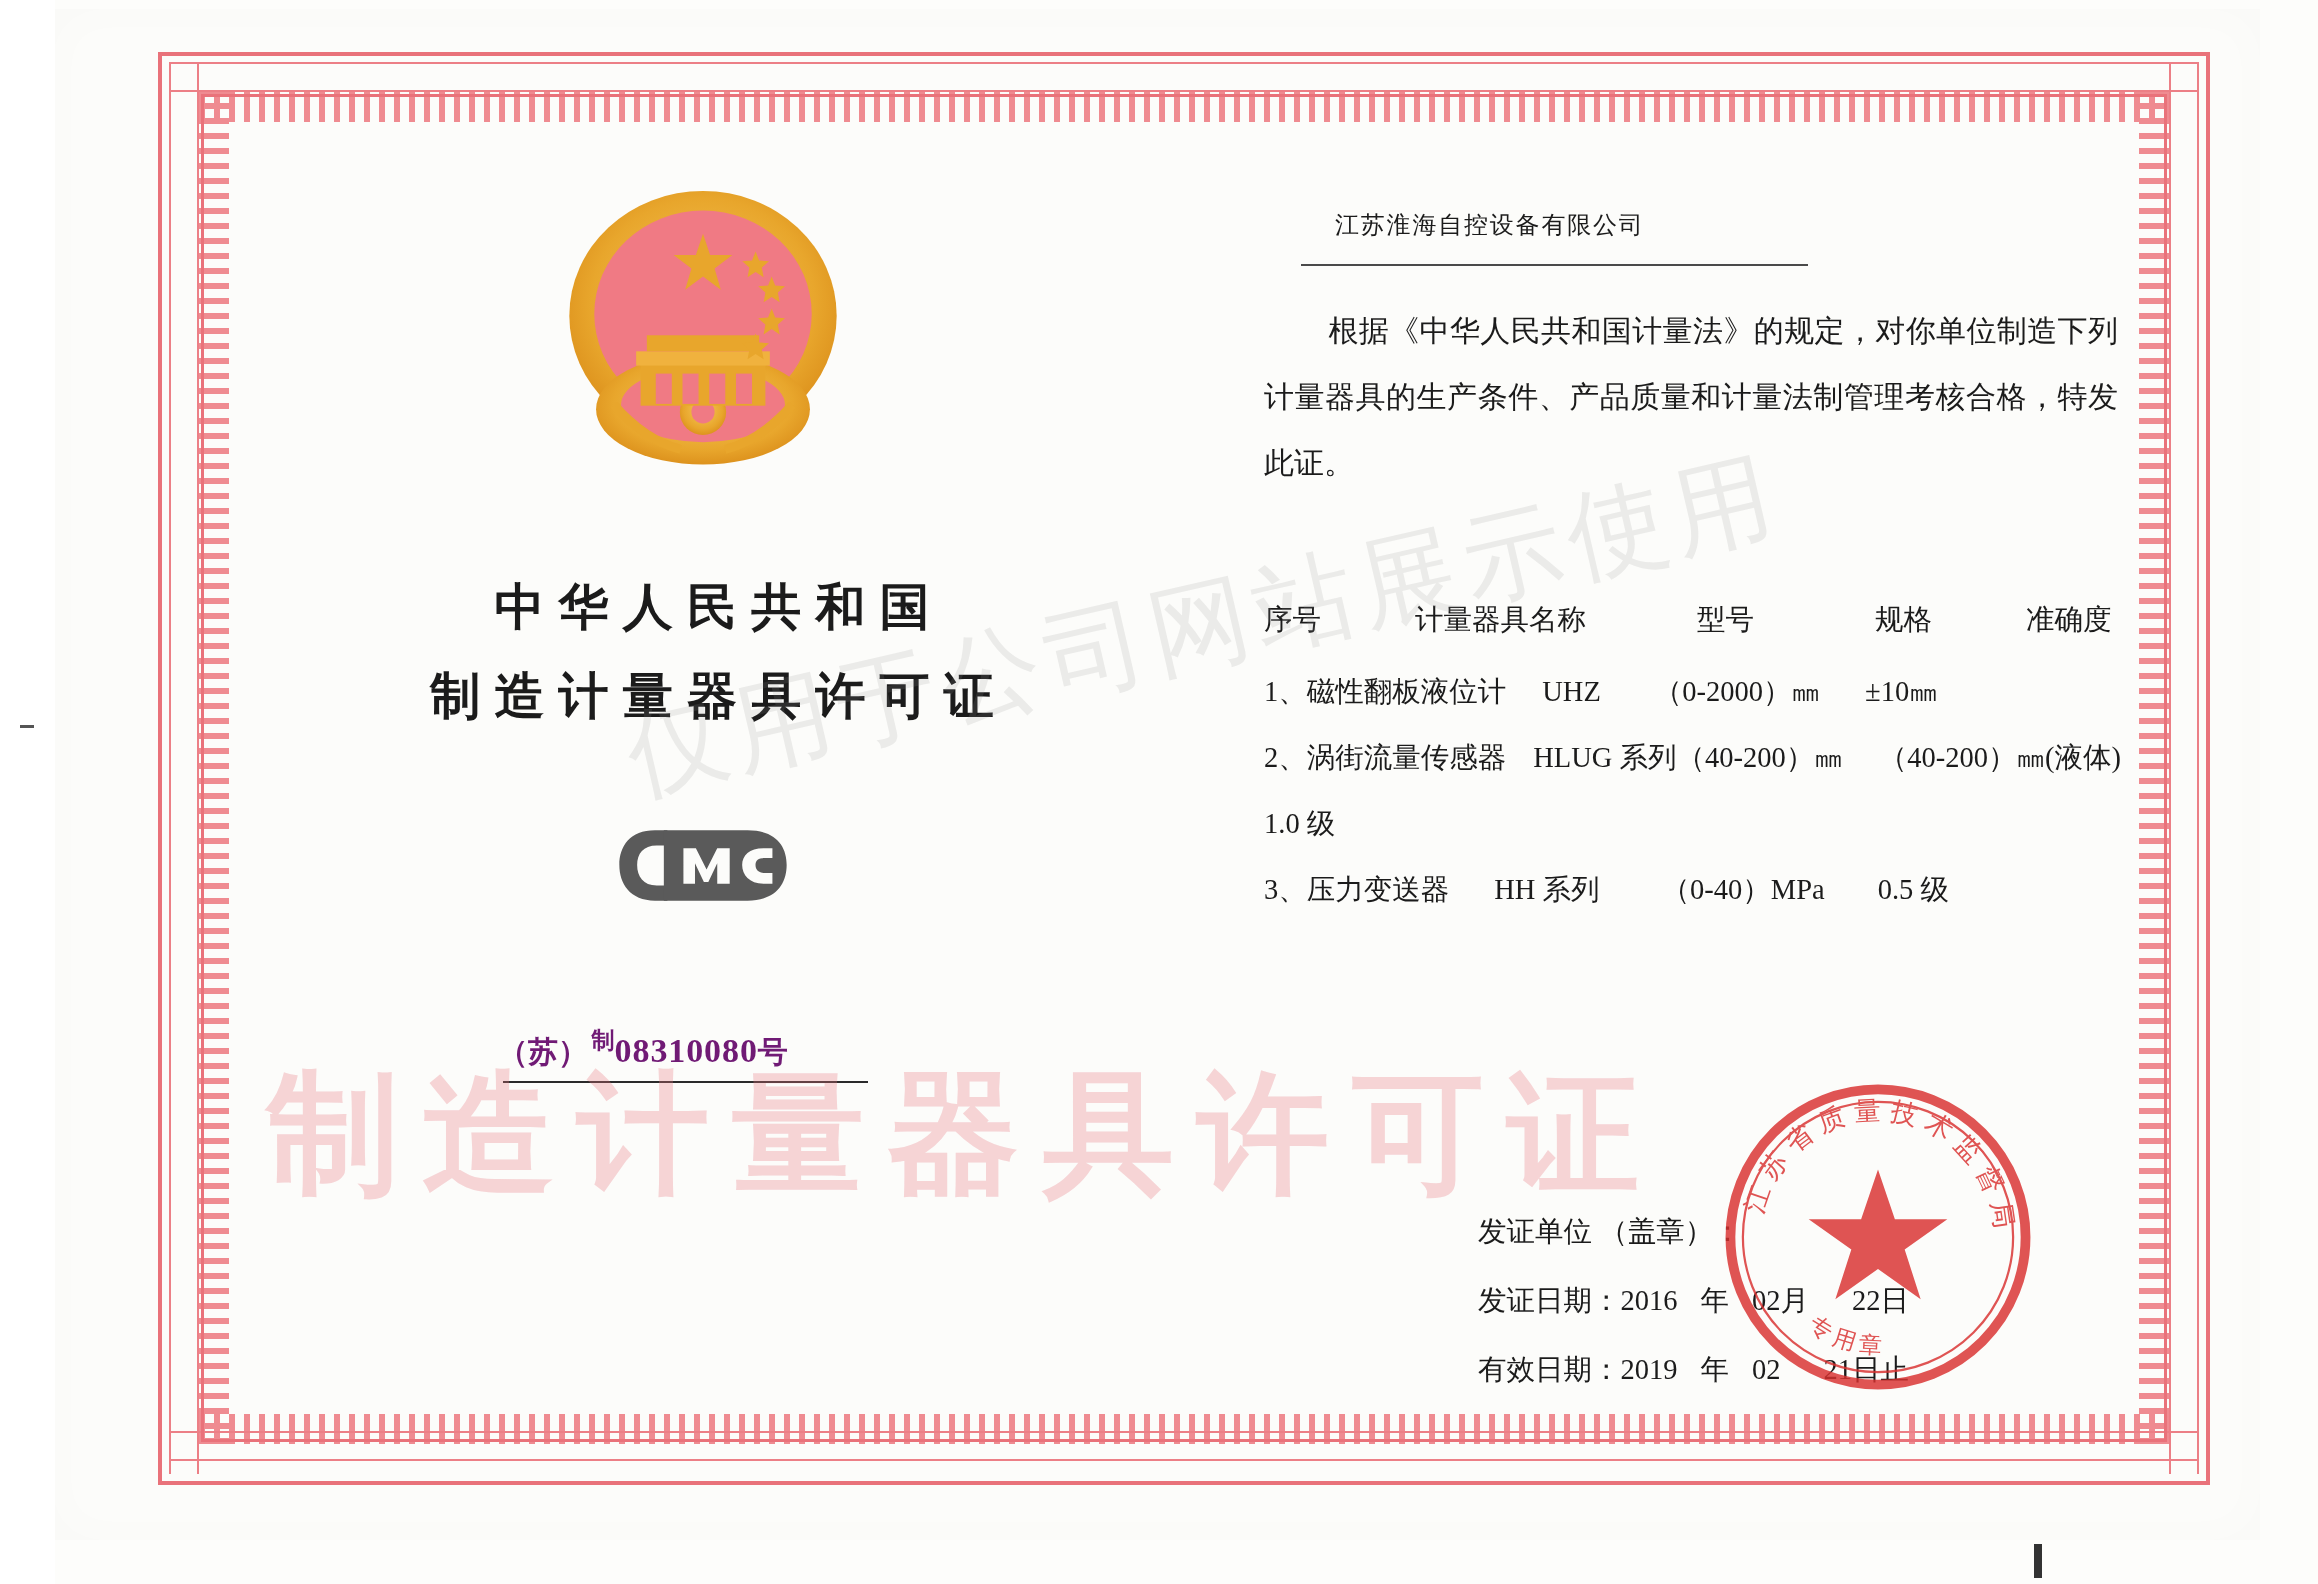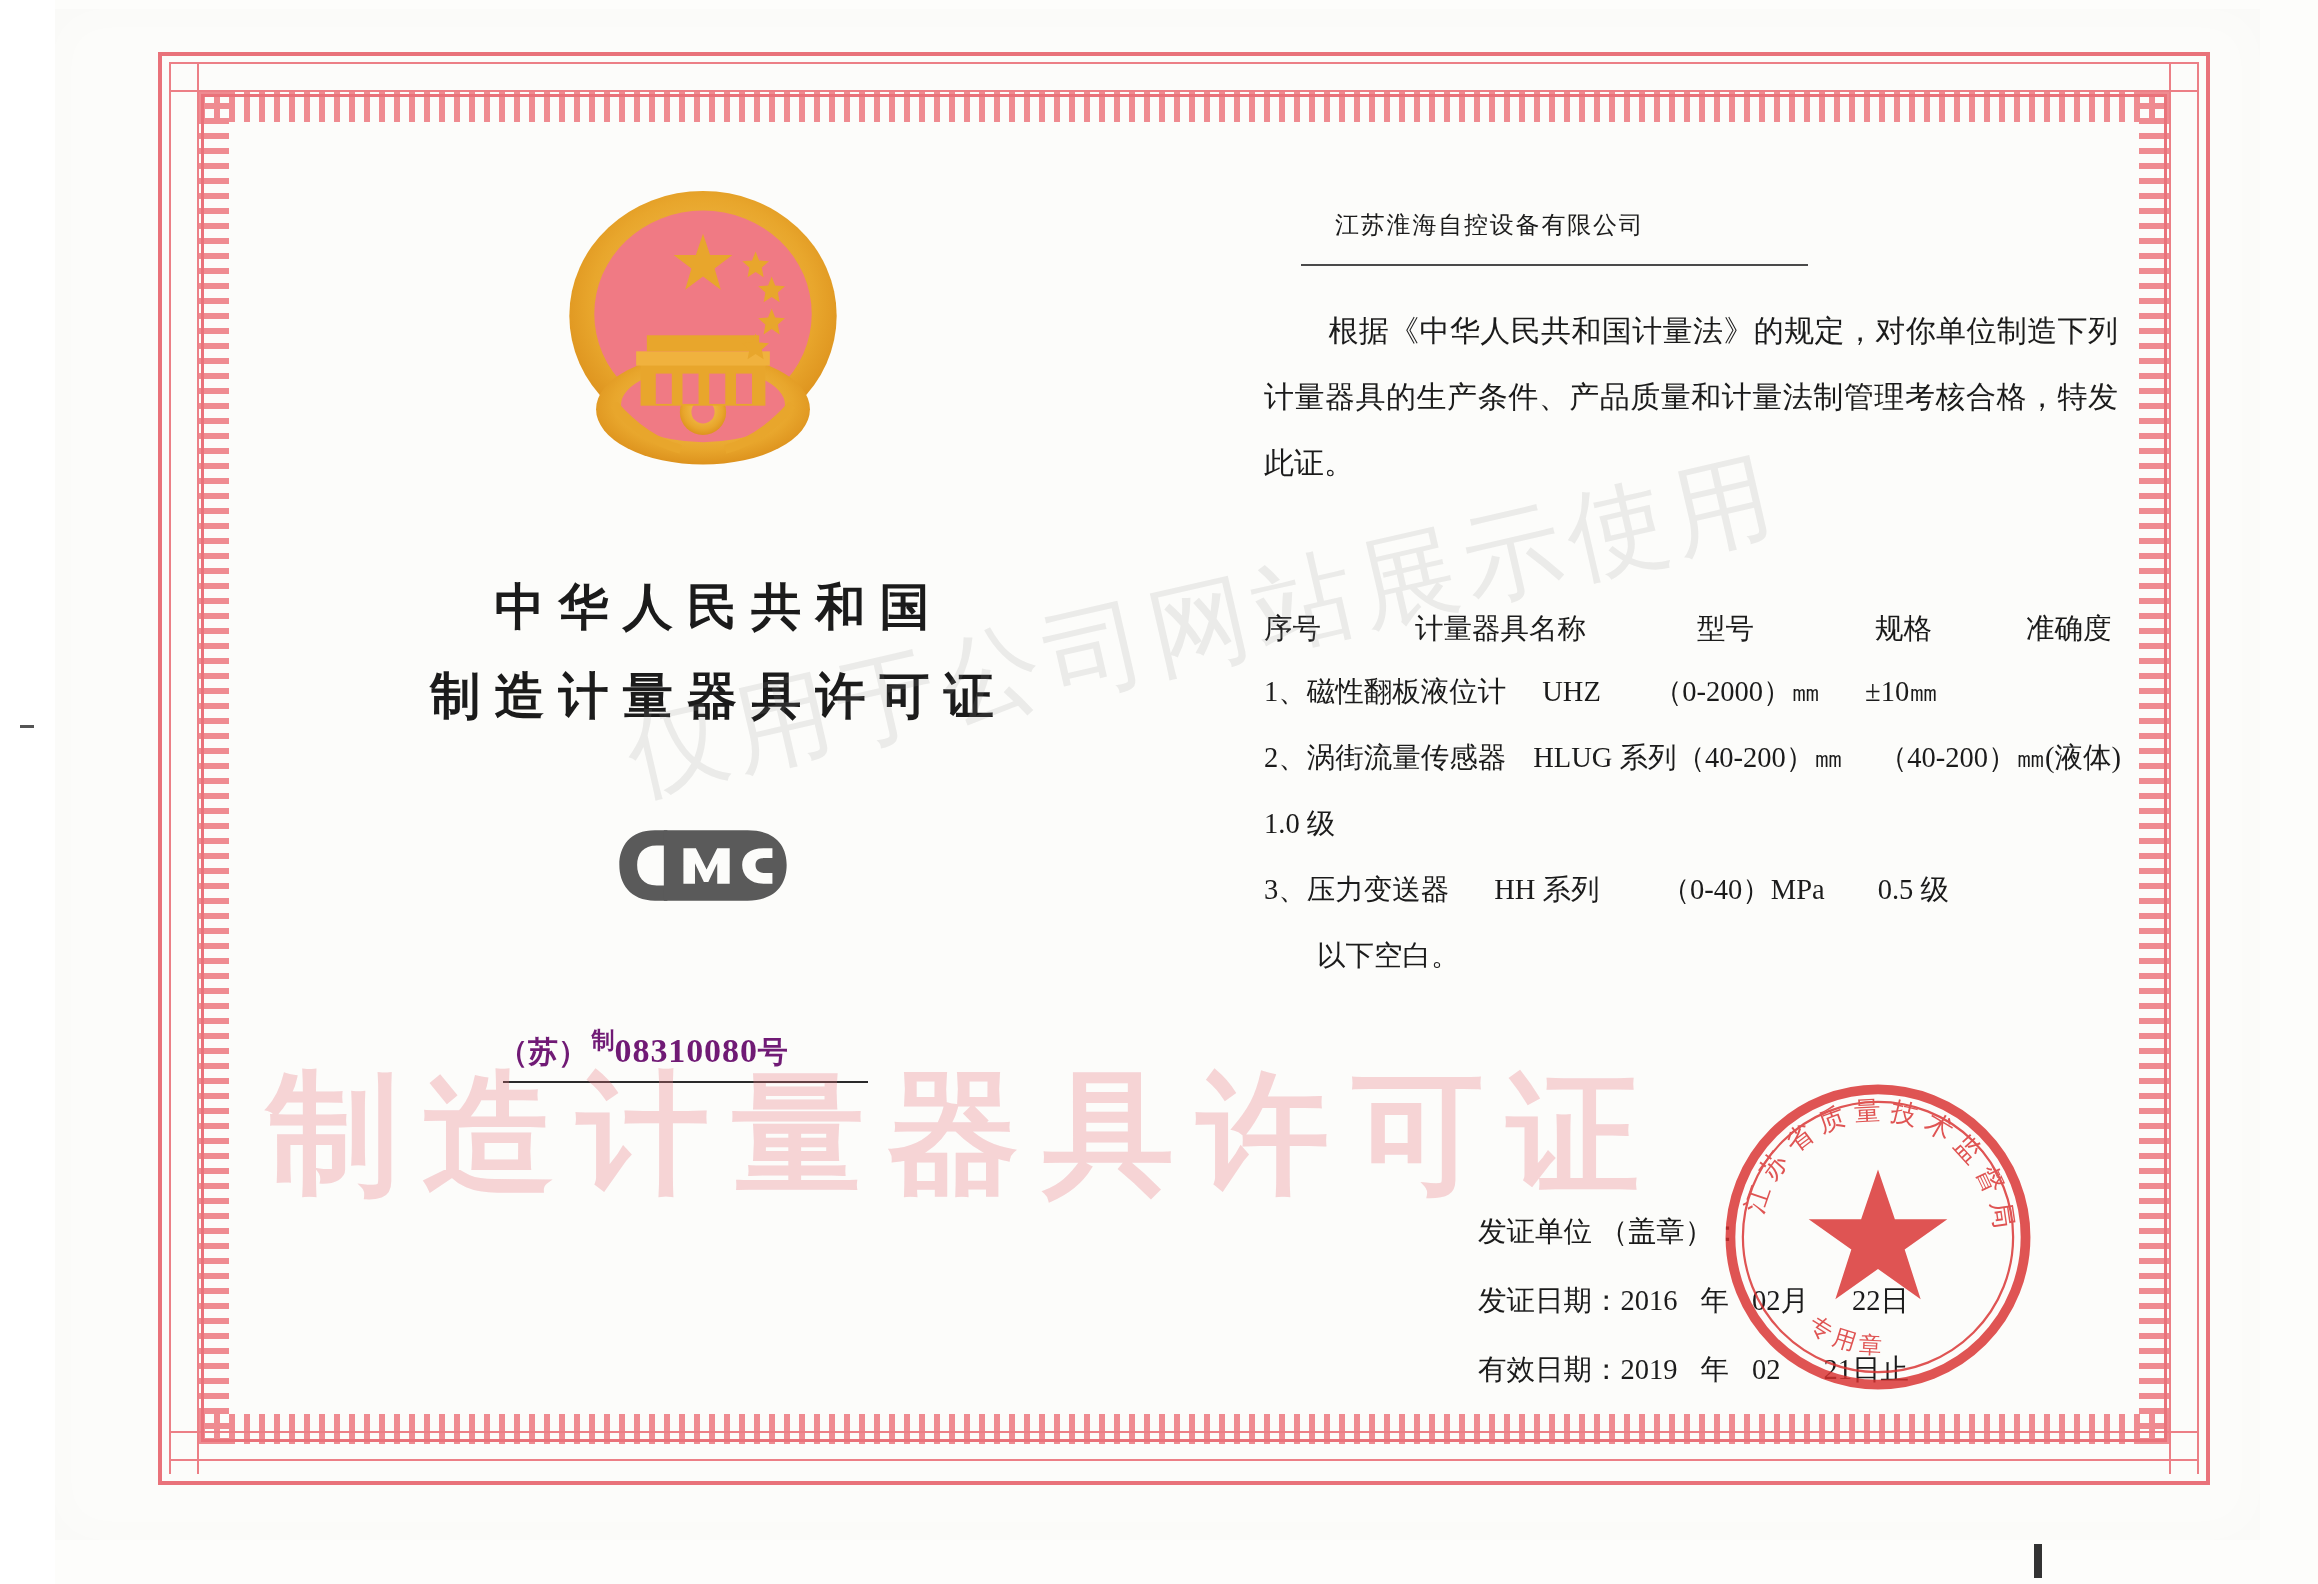--- a/index.html
+++ b/index.html
@@ -218,21 +218,21 @@
     left: 1264px; top: 601px;
     width: 872px;
     font-size: 28.5px;
     color: #1b1b1b;
     white-space: nowrap;
   }
   .table-head span { display: inline-block; }
   .th-no    { width: 151px; }
   .th-name  { width: 258px; }
   .th-model { width: 178px; margin-left: 24px; }
-  .th-spec  { width: 151px; margin-top: 9px; }
+  .th-spec  { width: 151px; }
   .th-acc   { width: 134px; }
 
   .items {
     position: absolute;
     left: 1264px; top: 659px;
     width: 899px;
     font-size: 28.5px;
     line-height: 66px;
     color: #1b1b1b;
   }
@@ -367,23 +367,20 @@
 
   <div class="items">
     <div class="row">
       <span>1、</span><span>磁性翻板液位计</span><span class="sp" style="width:36px"></span><span>UHZ</span><span class="sp" style="width:53px"></span><span>（0-2000）㎜</span><span class="sp" style="width:45px"></span><span>±10㎜</span>
     </div>
     <div class="rowwrap">
       <span>2、</span><span>涡街流量传感器</span><span class="sp" style="width:27px"></span><span>HLUG 系列</span><span>（40-200）㎜</span><span class="sp" style="width:36px"></span><span>（40-200）㎜(液体)　1.0 级</span>
     </div>
     <div class="row">
       <span>3、</span><span>压力变送器</span><span class="sp" style="width:45px"></span><span>HH 系列</span><span class="sp" style="width:62px"></span><span>（0-40）MPa</span><span class="sp" style="width:53px"></span><span>0.5 级</span>
-    </div>
-    <div class="row">
-      <span class="sp" style="width:53px"></span><span>以下空白。</span>
     </div>
   </div>
 
   <div class="issuer-block">
     <div>
       <span>发证单位 （盖章）：</span>
     </div>
     <div>
       <span>发证日期：</span><span>2016</span><span class="gap-s"></span><span>年</span><span class="gap-s"></span><span>02月</span><span class="gap-m"></span><span>22日</span>
     </div>

